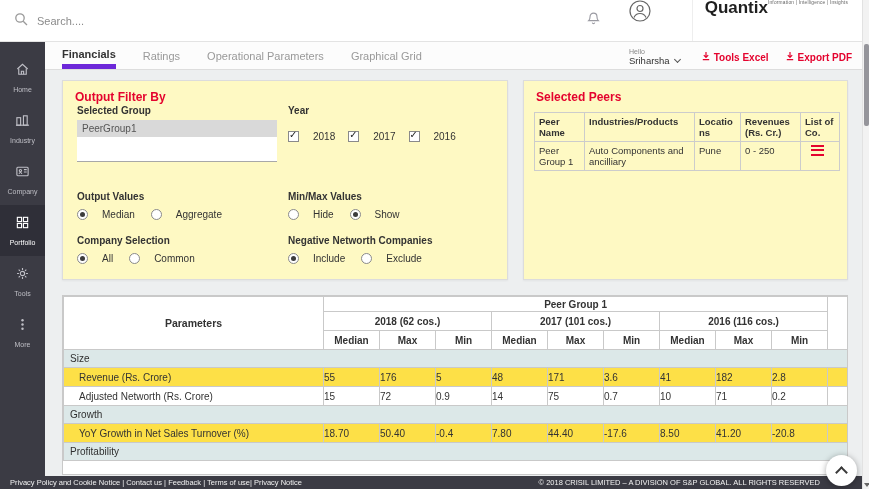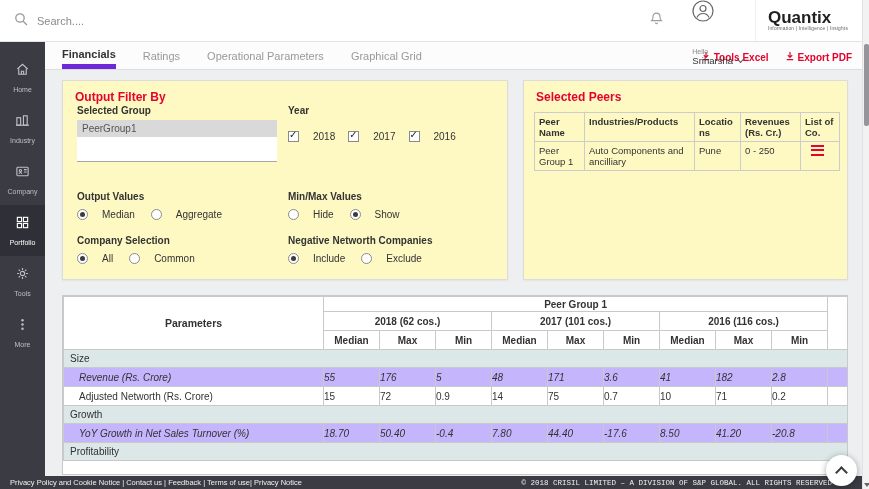--- a/index.html
+++ b/index.html
@@ -16,21 +16,21 @@
   .search input { border:none; outline:none; background:transparent; font-size:11px; color:#555; width:300px;
                   font-family:"Liberation Sans",sans-serif; }
   .search input::placeholder { color:#8b8b8b; }
   .bell { padding:0 16px; display:flex; align-items:center; height:100%; cursor:pointer; }
   .userbox { display:flex; align-items:flex-start; gap:22px; padding:0 12px; height:100%; cursor:pointer;flex-direction:column; }
   .usertext .hello { font-size:7px; color:#888; }
   .uname { font-size:9.5px; color:#333; display:flex; align-items:center; gap:5px; }
   .chev { width:5px; height:5px; border-right:1.5px solid #555; border-bottom:1.5px solid #555;
           transform:rotate(45deg); margin-top:-3px; }
   .quantix { padding:0 14px 0 12px; border-left:1px solid #eee; height:100%;
-             display:flex; flex-direction:column; justify-content:center; }
+             display:flex; flex-direction:row; justify-content:center; }
   .qbrand { font-size:17px; font-weight:bold; color:#1f1f1f; line-height:16px; }
   .qtag { font-size:4.8px; color:#666; letter-spacing:.2px; }
 
   
   .sidebar { position:absolute; left:0; top:42px; width:45px; height:434px; background:#3b3b44;
              padding-top:10px; z-index:4; }
   .side-item { height:51px; display:flex; flex-direction:column; align-items:center; justify-content:center;
                gap:5px; color:#bfbfc6; cursor:pointer; }
   .side-item .lbl { font-size:7px; }
   .side-item.active { background:#2f2f38; color:#fff; }
@@ -80,26 +80,26 @@
                     border:1px solid #c9c9c9; overflow:hidden; }
   .data-table { border-collapse:collapse; table-layout:fixed; width:786px; font-size:10px; color:#333; }
   .data-table th,.data-table td { border:1px solid #c9c9c9; }
   .data-table thead th { font-weight:bold; text-align:center; background:#fff; }
   .h1 th { height:15px; } .h2 th { height:19px; } .h3 th { height:19px; }
   .th-param { font-size:10.5px; }
   .sec td { background:#dce8e8; height:18px; padding-left:6px; color:#2f2f2f; text-align:left; }
   .data td { height:19px; background:#fff; }
   .data .p { padding-left:15px; text-align:left; }
   .data .n { text-align:left; padding-right:9px; }
-  .data.alt td { background:#c4b5fd;font-style:italic; }
+  .data.alt td { background:#fde047; }
 
   
   .footer { position:absolute; left:0; bottom:0; width:862px; height:13px; background:#3b3b44; color:#f2f2f2;
             display:flex; align-items:center; justify-content:space-between; padding:0 10px; font-size:7.5px; z-index:6; }
-  .footer .copyright { margin-right:20px;font-family:Liberation Mono, monospace; }
+  .footer .copyright { margin-right:32px; }
   .scrolltop { position:absolute; right:12px; bottom:3px; width:31px; height:31px; background:#fff; border-radius:50%;
                box-shadow:0 1px 6px rgba(0,0,0,.35); display:flex; align-items:center; justify-content:center;
                cursor:pointer; z-index:7; }
   .chev-up { width:9px; height:9px; border-left:2px solid #3a3a3a; border-top:2px solid #3a3a3a;
              transform:rotate(45deg); margin-top:4px; }
   .scrollbar { position:absolute; right:0; top:0; width:7px; height:489px; background:#f2f2f2;
                border-left:1px solid #e2e2e2; z-index:8; }
   .sb-thumb { position:absolute; top:44px; left:0.5px; width:5px; height:82px; background:#95959b; border-radius:2px; }
   .sb-down { position:absolute; bottom:2px; left:0.5px; width:0; height:0; border-left:3px solid transparent;
              border-right:3px solid transparent; border-top:4px solid #666; }

